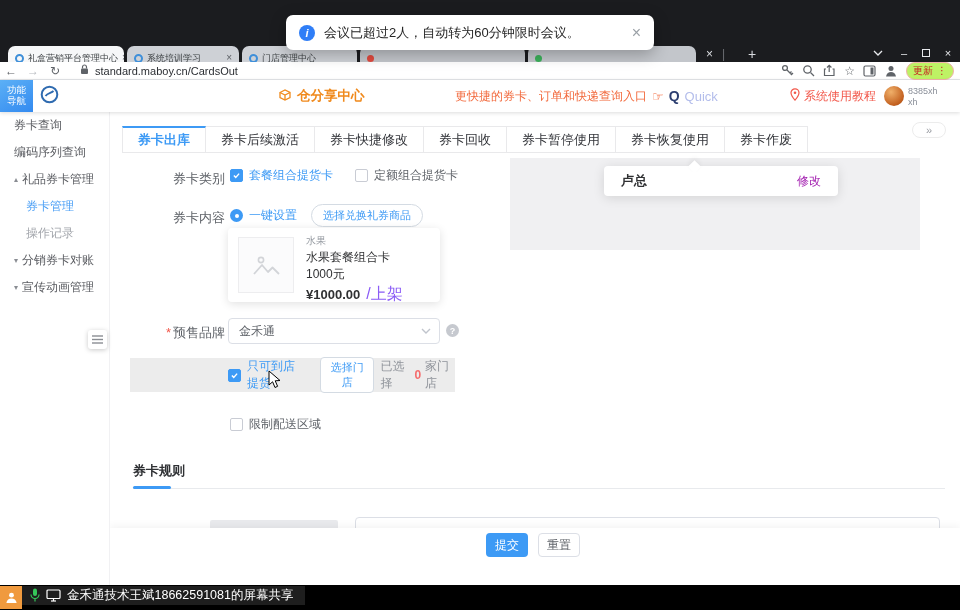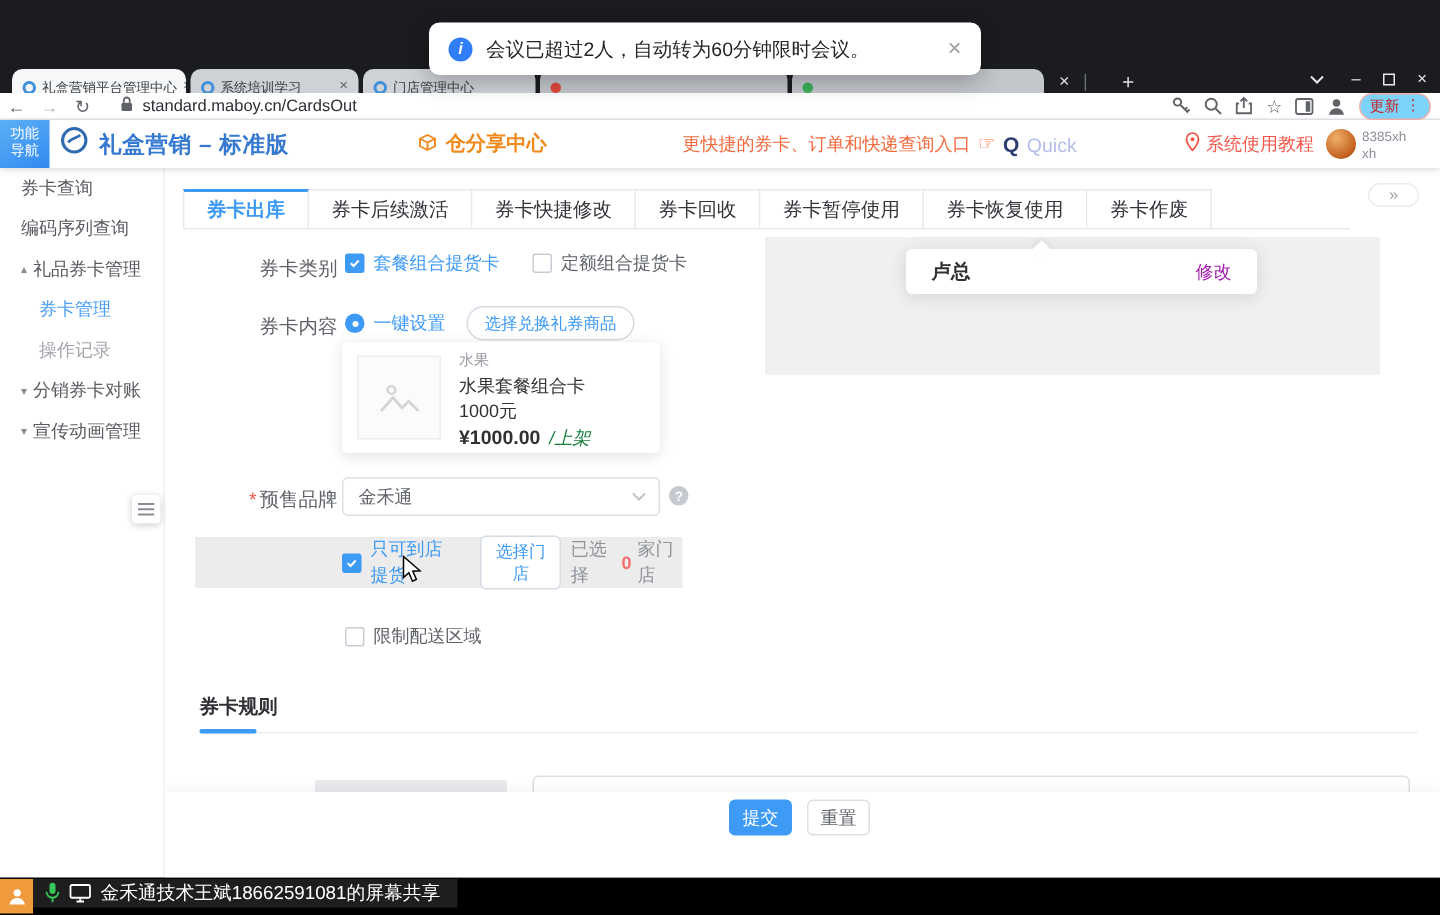--- a/index.html
+++ b/index.html
@@ -21,21 +21,21 @@
   .maxbox { width:8px; height:8px; border:1px solid #e8eaed; }
 
   .addressbar { position:absolute; top:62px; left:0; width:960px; height:18px; background:#fff; border-bottom:1px solid #e4e6e9;
                 display:flex; align-items:center; font-size:12px; color:#5f6368; }
   .navg { width:22px; text-align:center; font-size:12px; }
   .navg.dis { color:#b7babf; }
   .urltext { font-size:11px; color:#2b2e33; margin-left:6px; }
   .abar-icons { margin-left:auto; display:flex; align-items:center; gap:8px; padding-right:6px; }
   .abar-icons svg { display:block; }
   .star-g { font-size:12px; color:#5f6368; }
-  .update-pill { border:1px solid #f1b1aa; background:#7dd3fc; color:#c5221f; border-radius:9px; font-size:10px;
+  .update-pill { border:1px solid #f1b1aa; background:#bef264; color:#c5221f; border-radius:9px; font-size:10px;
                  padding:1px 6px; display:flex; gap:4px; align-items:center; }
 
   
   .notif { position:absolute; left:286px; top:15px; width:368px; height:35px; background:#fff; border-radius:7px;
            box-shadow:0 4px 16px rgba(0,0,0,.28); display:flex; align-items:center; padding:0 13px; gap:9px; z-index:100; }
   .notif-ico { width:16px; height:16px; border-radius:50%; background:#2f7ef7; color:#fff; font-size:11px; font-weight:bold;
                display:flex; align-items:center; justify-content:center; font-style:italic; flex:none; }
   .notif-text { font-size:13px; color:#262626; white-space:nowrap; }
   .notif-close { margin-left:auto; color:#9aa0a6; font-size:16px; line-height:1; }
 
@@ -97,21 +97,21 @@
 
   .prod-card { position:absolute; left:118px; top:116px; width:212px; height:74px; background:#fff; border-radius:4px;
                box-shadow:0 2px 10px rgba(0,0,0,.12); }
   .prod-img { position:absolute; left:10px; top:9px; width:56px; height:56px; border:1px solid #ededef; background:#fbfbfc;
               display:flex; align-items:center; justify-content:center; }
   .prod-txt { position:absolute; left:78px; top:7px; line-height:1.25; }
   .p-tag { font-size:10px; color:#9499a0; }
   .p-name,.p-spec { font-size:12px; color:#303133; margin-top:2px; }
   .p-pricerow { margin-top:2px; display:flex; align-items:baseline; gap:6px; }
   .p-price { font-size:13px; font-weight:bold; color:#303133; }
-  .p-status { font-size:12px; color:#15803d;font-style:italic; }
+  .p-status { font-size:16px; color:#8b5cf6; }
 
   .select-box { position:absolute; left:118px; top:206px; width:212px; height:26px; border:1px solid #dcdfe6; border-radius:4px;
                 background:#fff; display:flex; align-items:center; padding:0 8px 0 10px; }
   .select-val { font-size:12px; color:#5f6369; }
   .select-box svg { margin-left:auto; }
   .help-circ { position:absolute; left:336px; top:212px; width:13px; height:13px; border-radius:50%; background:#c6c9cf;
                color:#fff; font-size:9px; font-weight:bold; display:flex; align-items:center; justify-content:center; }
 
   .band { position:absolute; left:20px; top:246px; width:325px; height:34px; background:#ececec; display:flex; align-items:center; }
 
@@ -244,21 +244,20 @@
       <span>功能</span>
       <span>导航</span>
     </div>
     <div class="brandwrap">
       <span>
         <svg width="19" height="19" viewBox="0 0 19 19">
             <circle cx="9.5" cy="9.5" r="7.8" fill="none" stroke="#2f6bb0" stroke-width="2"></circle>
             <path d="M5.5 11c2-3 6-3 8-5" fill="none" stroke="#2f6bb0" stroke-width="1.8"></path>
           </svg>
       </span>
-      <span class="brand">礼盒营销 – 标准版</span>
     </div>
     <div class="sharecenter">
       <span>
         <svg width="14" height="14" viewBox="0 0 14 14">
             <path d="M2 4.5L7 2l5 2.5v5L7 12 2 9.5z" fill="none" stroke="#f08a1d" stroke-width="1.3"></path>
             <path d="M2 4.5L7 7l5-2.5M7 7v5" fill="none" stroke="#f08a1d" stroke-width="1.3"></path>
           </svg>
       </span>
       <span>仓分享中心</span>
     </div>

